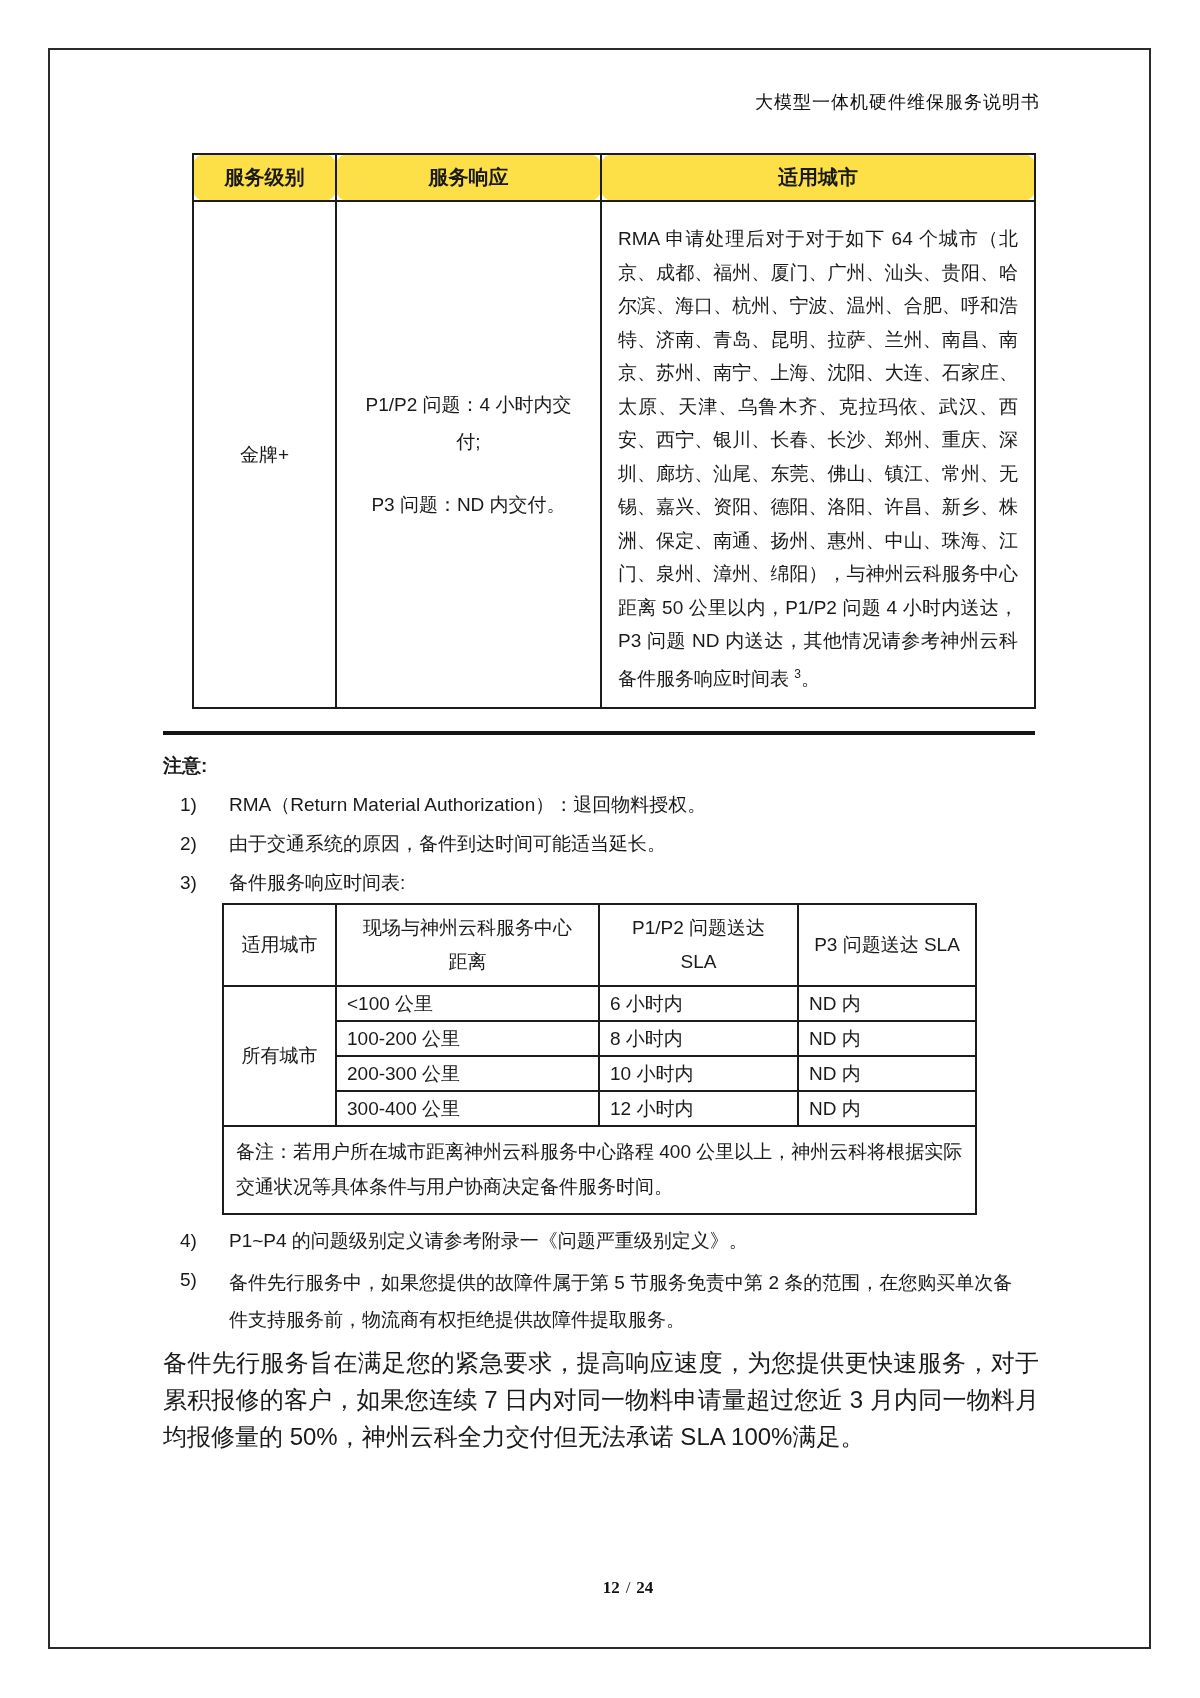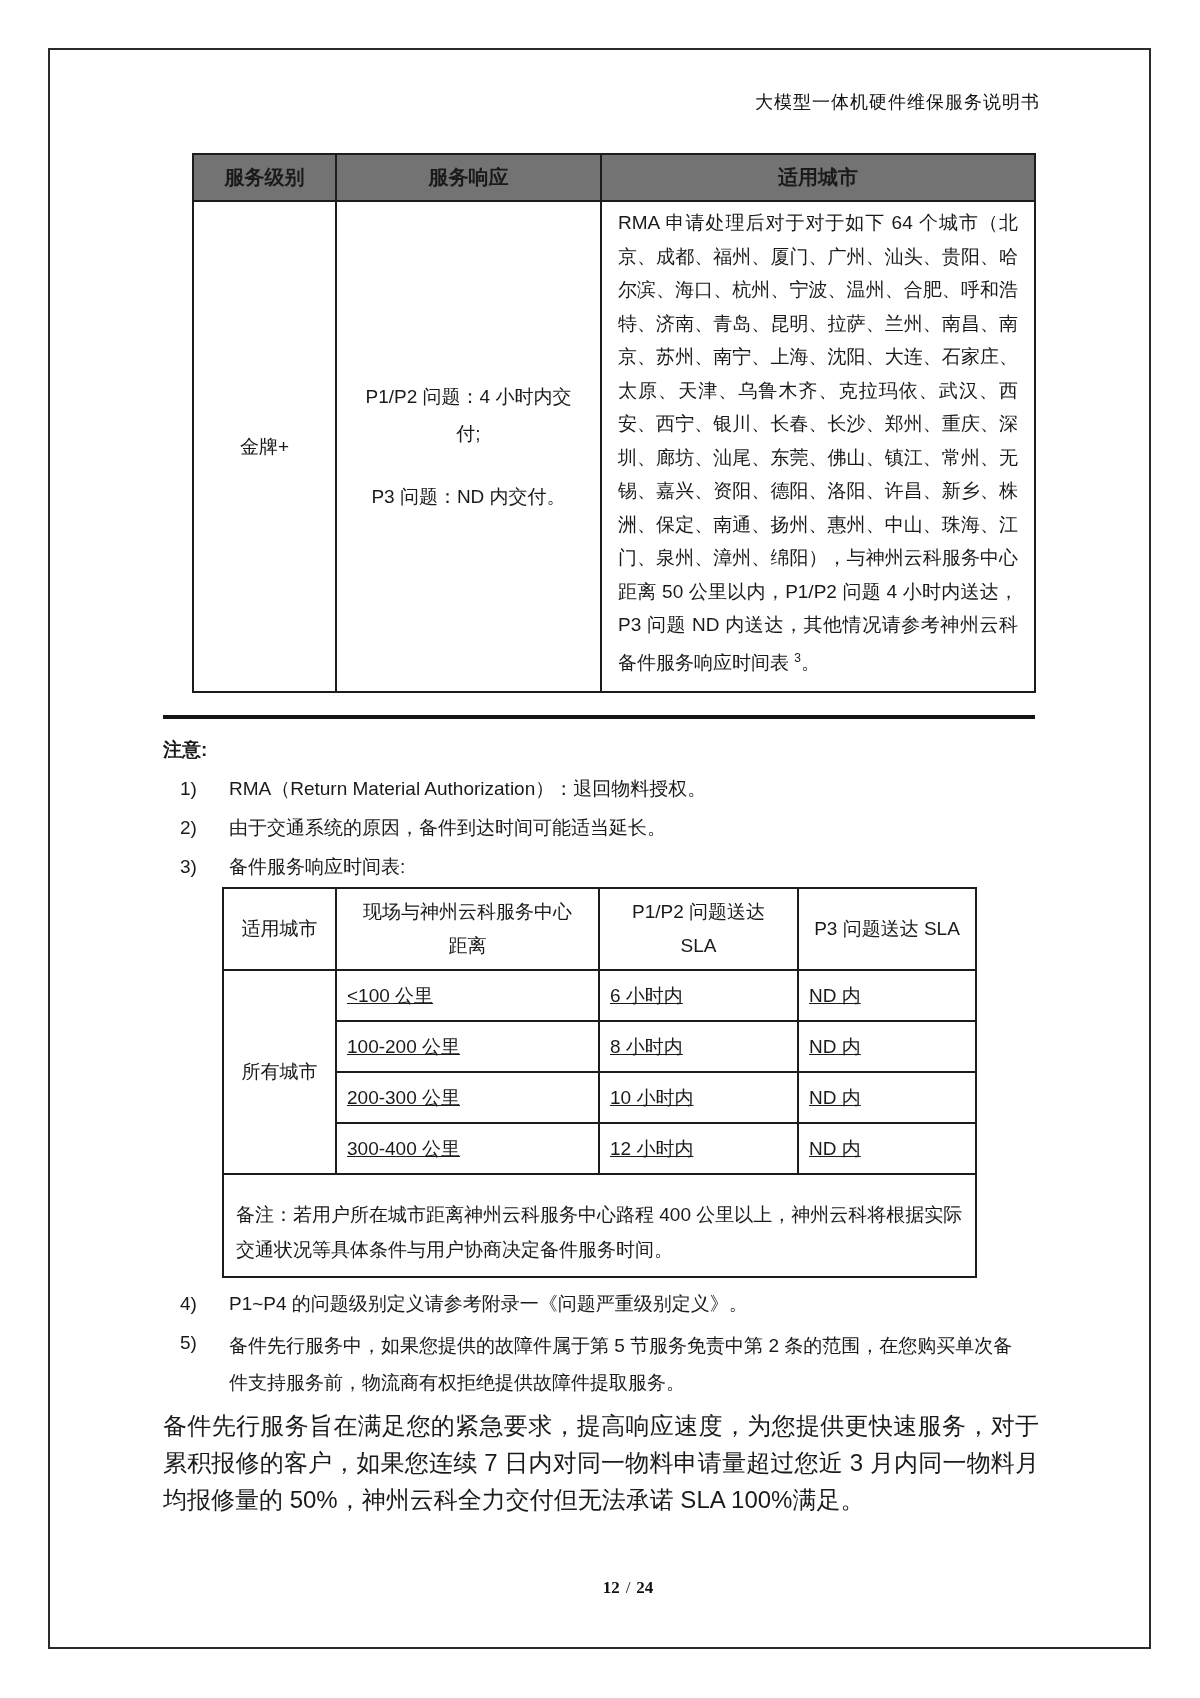--- a/index.html
+++ b/index.html
@@ -33,34 +33,35 @@
   
   table { border-collapse: collapse; table-layout: fixed; }
   .service-table {
     margin-top: 39px;
     margin-left: 143px;
     width: 842px;
     font-size: 19px;
   }
   .service-table th, .service-table td { border: 2px solid #1c1c1c; }
   .service-table th {
-    background: #737373;
+    background: #fde047;
     font-weight: bold;
     font-size: 20px;
     height: 47px;
     text-align: center;
     vertical-align: middle;
+    border-radius: 12px;
   }
   .service-table td { vertical-align: middle; background: #fff; }
   .cell-level { text-align: center; }
   .cell-response { text-align: center; padding: 14px 26px; margin-top: 44px; }
   .cell-response .resp-line { line-height: 37px; }
   .cell-response .resp-line + .resp-line { margin-top: 26px; }
   .cell-cities {
-    padding: 4px 16px 12px 16px;
+    padding: 20px 16px 12px 16px;
     line-height: 33.5px;
     text-align: justify;
     text-justify: inter-ideograph;
   }
   .cell-cities sup { font-size: 12px; }
   
   .divider {
     margin-top: 22px;
     margin-left: 114px;
     width: 872px;
@@ -97,23 +98,23 @@
   .sla-table th {
     font-weight: normal;
     text-align: center;
     vertical-align: middle;
     padding: 6px 4px;
     line-height: 34px;
     white-space: pre-line;
   }
   .sla-table td { vertical-align: middle; }
   .sla-city { text-align: center; }
-  .sla-table td.val { padding: 10px 10px; height: 33px; line-height: 29px; text-decoration: underline; }
+  .sla-table td.val { padding: 2px 10px; height: 33px; line-height: 29px; }
   .sla-remark {
-    padding: 22px 12px 9px 12px;
+    padding: 7px 12px 9px 12px;
     line-height: 35px;
     text-align: left;
   }
   
   .closing {
     margin-top: 6px;
     margin-left: 114px;
     width: 876px;
     font-size: 24px;
     line-height: 37px;

